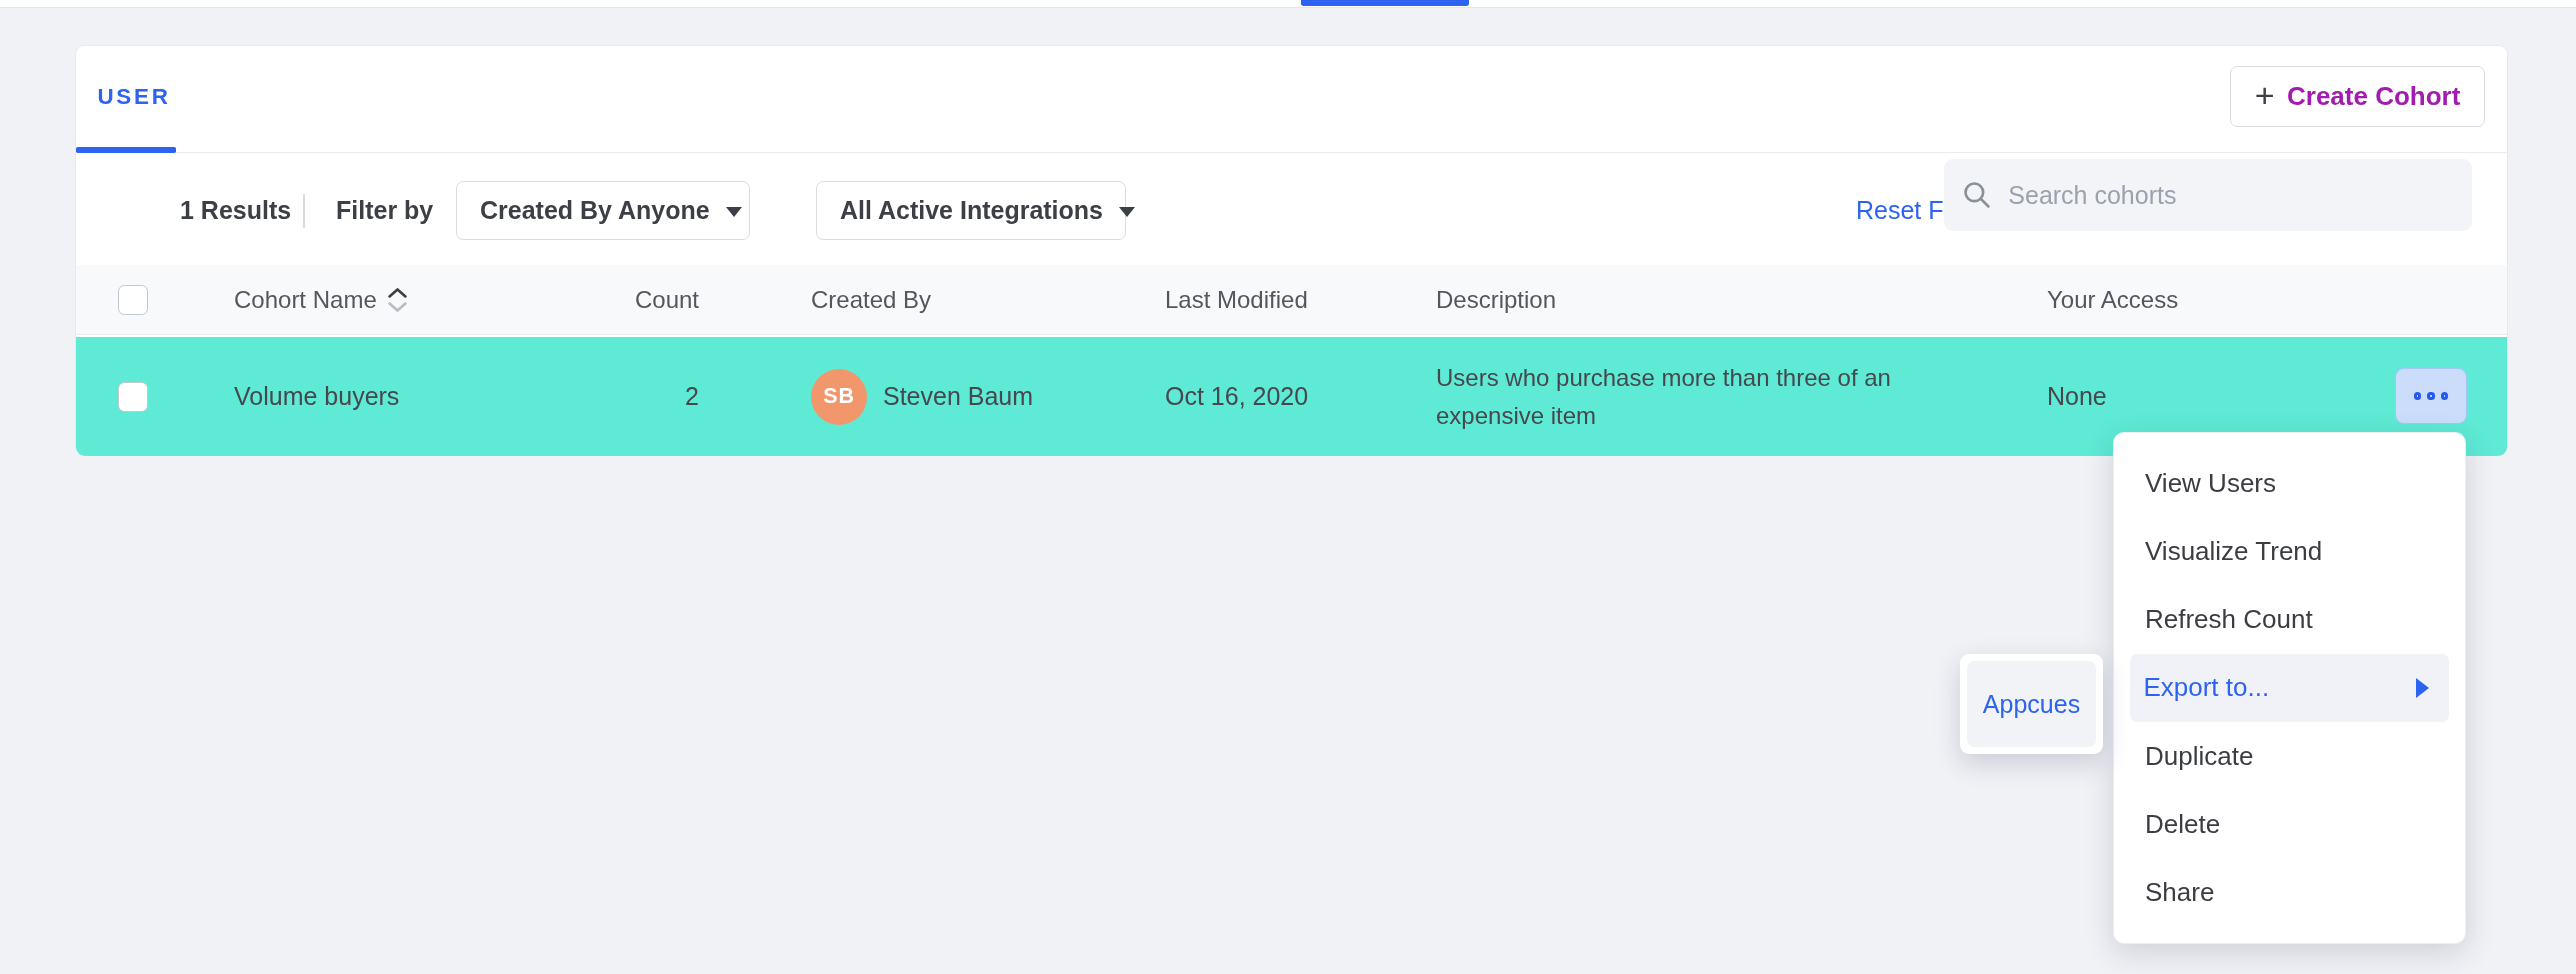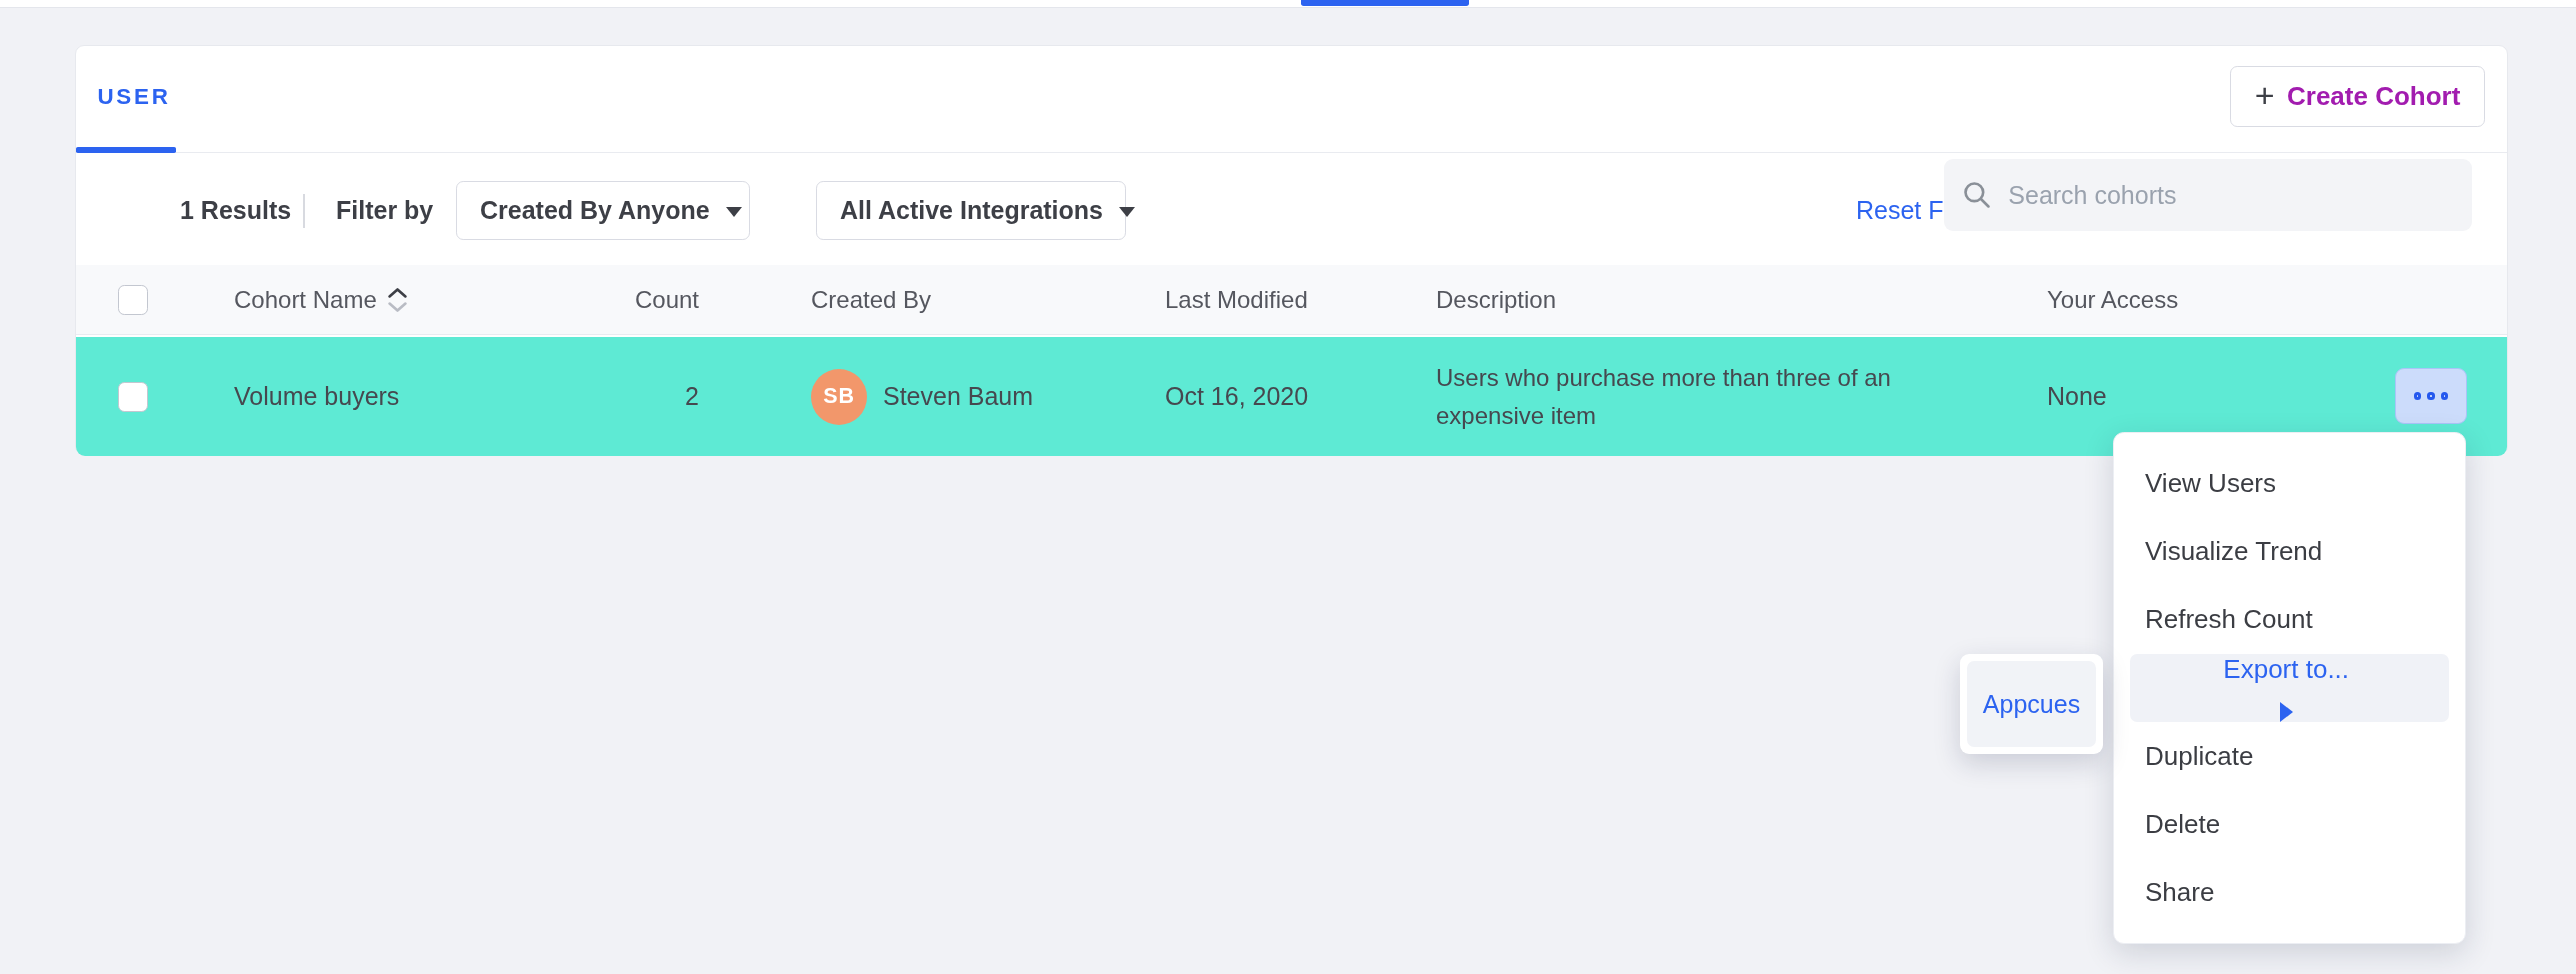--- a/index.html
+++ b/index.html
@@ -90,21 +90,21 @@
     box-shadow:0 9px 30px rgba(25,35,70,0.16);
     padding:16px 0;display:flex;flex-direction:column;z-index:5;
   }
   .menu-item{
     flex:1 1 0;display:flex;align-items:center;padding-left:31px;
     font-size:26px;color:#3b3d43;cursor:pointer;white-space:nowrap;
   }
   .menu-item.highlight{
     margin:0 16px;padding-left:13.4px;padding-right:20px;
     background:#f0f2f7;border-radius:7.2px;color:#2c63f0;
-    display:flex;justify-content:space-between;align-items:center;flex-direction:column;
+    display:flex;justify-content:space-between;align-items:center;
   }
   .arrow-right{width:0;height:0;border-top:10px solid transparent;border-bottom:10px solid transparent;border-left:13.4px solid #2c63f0;}
   
   .submenu{
     position:absolute;left:1960px;top:654px;width:143px;height:100px;
     background:#fff;border-radius:9px;box-shadow:0 9px 27px rgba(25,35,70,0.18);
     padding:7.2px;z-index:6;
   }
   .submenu-item{
     width:100%;height:100%;background:#f1f3f7;border-radius:7.2px;

